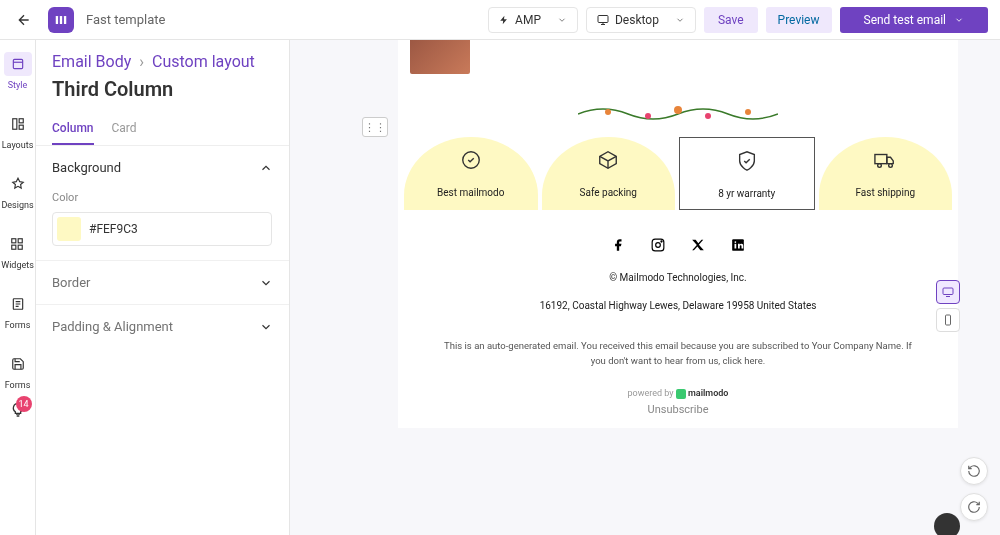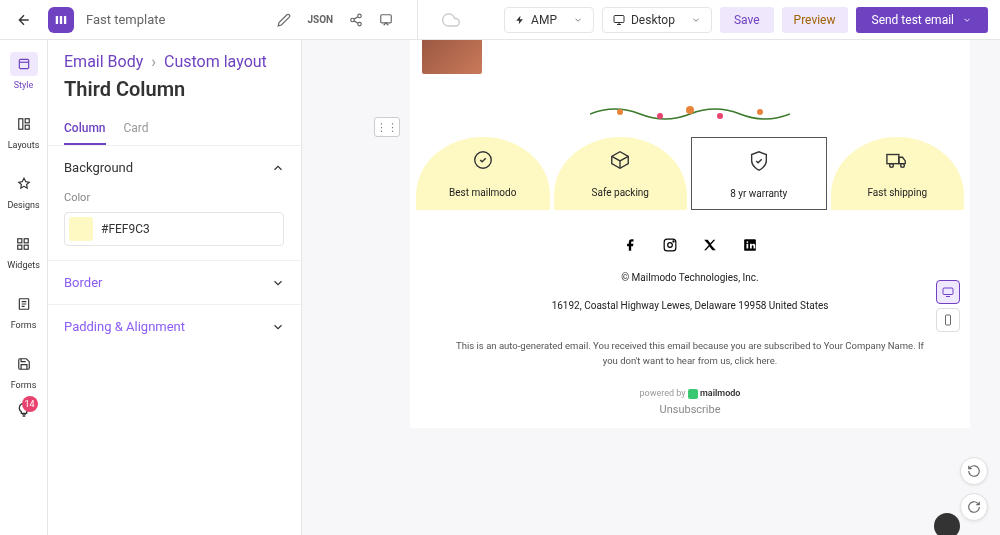--- a/index.html
+++ b/index.html
@@ -13,28 +13,28 @@
     .template-name { font-size: 13px; color: #666; margin-right: 100px; }
     .header-tools { display: flex; gap: 16px; align-items: center; }
     .header-tools svg, .header-tools .json-label { cursor: pointer; color: #666; }
     .json-label { font-size: 10px; font-weight: 700; }
     .cloud-divider { width: 1px; height: 40px; background: #e5e5e5; margin: 0 8px; }
     .cloud-icon { color: #ccc; }
     .header-right { display: flex; align-items: center; gap: 8px; }
     .select-pill { border: 1px solid #e5e5e5; border-radius: 4px; padding: 5px 10px; font-size: 12px; display: flex; align-items: center; gap: 6px; color: #333; cursor: pointer; }
     .select-pill .chev { margin-left: 10px; }
     .save-btn { background: #efe8fc; color: #6f42c1; border: none; padding: 6px 14px; font-size: 12px; border-radius: 3px; cursor: pointer; }
-    .preview-btn { background: #efe8fc; color: #a16207; border: none; padding: 6px 12px; font-size: 12px; border-radius: 3px; cursor: pointer; text-align: right; }
-    .send-btn { background: #6f42c1; color: #fff; border: none; padding: 6px 16px; font-size: 12px; border-radius: 3px; cursor: pointer; display: flex; align-items: center; gap: 8px; }
+    .preview-btn { background: #efe8fc; color: #0369a1; border: none; padding: 6px 12px; font-size: 12px; border-radius: 3px; cursor: pointer; text-align: right; }
+    .send-btn { background: #6f42c1; color: #fff; border: none; padding: 6px 24px; font-size: 12px; border-radius: 3px; cursor: pointer; display: flex; align-items: center; gap: 8px; }
 
     
     .main { display: flex; height: calc(100% - 40px); }
 
     
-    .left-rail { width: 48px; background: #fff; border-right: 1px solid #e5e5e5; display: flex; flex-direction: column; align-items: center; padding-top: 12px; gap: 22px; position: relative; }
+    .left-rail { width: 36px; background: #fff; border-right: 1px solid #e5e5e5; display: flex; flex-direction: column; align-items: center; padding-top: 12px; gap: 22px; position: relative; }
     .rail-item { display: flex; flex-direction: column; align-items: center; gap: 4px; cursor: pointer; color: #333; }
     .rail-item.active { color: #6f42c1; }
     .rail-item.active .rail-icon-box { background: #efe8fc; border-radius: 4px; }
     .rail-icon-box { width: 28px; height: 24px; display: flex; align-items: center; justify-content: center; }
     .rail-label { font-size: 9px; }
     .rail-bottom { position: absolute; bottom: 10px; }
     .rail-bulb { position: relative; }
     .rail-badge { position: absolute; top: -6px; right: -6px; background: #e8436f; color: #fff; width: 16px; height: 16px; border-radius: 50%; font-size: 9px; display: flex; align-items: center; justify-content: center; }
 
     
@@ -45,21 +45,21 @@
     .tabs { display: flex; gap: 18px; padding: 0 16px; border-bottom: 1px solid #eee; }
     .tab { font-size: 12px; padding: 8px 0; color: #999; cursor: pointer; }
     .tab.active { color: #6f42c1; border-bottom: 2px solid #6f42c1; font-weight: 500; }
     .section { padding: 14px 16px; }
     .section-header { display: flex; justify-content: space-between; align-items: center; cursor: pointer; }
     .section-header .sec-title { font-size: 13px; color: #333; }
     .field-label { font-size: 11px; color: #888; margin-top: 16px; margin-bottom: 8px; }
     .color-input { display: flex; align-items: center; border: 1px solid #e5e5e5; border-radius: 4px; padding: 4px; width: 220px; }
     .color-swatch { width: 24px; height: 24px; background: #FEF9C3; border-radius: 3px; margin-right: 8px; }
     .color-value { font-size: 12px; color: #333; border: none; outline: none; flex: 1; }
-    .collapsed-section { padding: 14px 16px; border-top: 1px solid #f0f0f0; display: flex; justify-content: space-between; align-items: center; font-size: 13px; color: #8b5cf6; cursor: pointer; }
+    .collapsed-section { padding: 14px 16px; border-top: 1px solid #f0f0f0; display: flex; justify-content: space-between; align-items: center; font-size: 13px; color: #737373; cursor: pointer; }
 
     
     .canvas { flex: 1; background: #f7f7fa; position: relative; overflow: hidden; padding: 0; }
     .email-wrap { background: #fff; margin: 0 auto; width: 560px; margin-top: -38px; position: relative; margin-left: 108px; }
 
     .product-row { display: flex; align-items: flex-start; gap: 16px; padding: 0 12px 10px; }
     .product-img { width: 60px; height: 72px; background: linear-gradient(135deg,#8a4a3a,#c97a5a); border-radius: 2px; }
     .product-img.second { background: linear-gradient(135deg,#d08a30,#e8b050); }
     .product-info { flex: 1; }
     .product-title { font-size: 13px; font-weight: 700; color: #222; }
@@ -107,40 +107,20 @@
         </svg>
     </div>
     <div class="logo-box">
       <svg width="14" height="14" viewBox="0 0 24 24" fill="#fff">
           <rect x="3" y="5" width="4" height="14" rx="1"></rect>
           <rect x="10" y="5" width="4" height="14" rx="1"></rect>
           <rect x="17" y="5" width="4" height="14" rx="1"></rect>
         </svg>
     </div>
     <span class="template-name">Fast template</span>
-    <div class="header-tools">
-      <svg width="14" height="14" viewBox="0 0 24 24" fill="none" stroke="#666" stroke-width="2">
-          <path d="M17 3a2.8 2.8 0 1 1 4 4L7.5 20.5 2 22l1.5-5.5L17 3z"></path>
-        </svg>
-      <span class="json-label">JSON</span>
-      <svg width="14" height="14" viewBox="0 0 24 24" fill="none" stroke="#666" stroke-width="2">
-          <circle cx="18" cy="5" r="3"></circle>
-          <circle cx="6" cy="12" r="3"></circle>
-          <circle cx="18" cy="19" r="3"></circle>
-          <path d="m8.6 13.5 6.8 4M15.4 6.5l-6.8 4"></path>
-        </svg>
-      <svg width="14" height="14" viewBox="0 0 24 24" fill="none" stroke="#666" stroke-width="2">
-          <rect x="3" y="3" width="18" height="14" rx="2"></rect>
-          <path d="M8 21l4-4 4 4"></path>
-        </svg>
-      <div class="cloud-divider"></div>
-      <svg class="cloud-icon" width="18" height="18" viewBox="0 0 24 24" fill="none" stroke="#ccc" stroke-width="2">
-          <path d="M18 10h-1.26A8 8 0 1 0 9 20h9a5 5 0 0 0 0-10z"></path>
-        </svg>
-    </div>
   </div>
   <div class="header-right">
     <div class="select-pill">
       <svg width="10" height="10" viewBox="0 0 24 24" fill="#333">
           <path d="M13 2 3 14h7l-1 8 10-12h-7l1-8z"></path>
         </svg>
       <span>AMP</span>
       <svg class="chev" width="10" height="10" viewBox="0 0 24 24" fill="none" stroke="#666" stroke-width="2">
           <path d="m6 9 6 6 6-6"></path>
         </svg>

